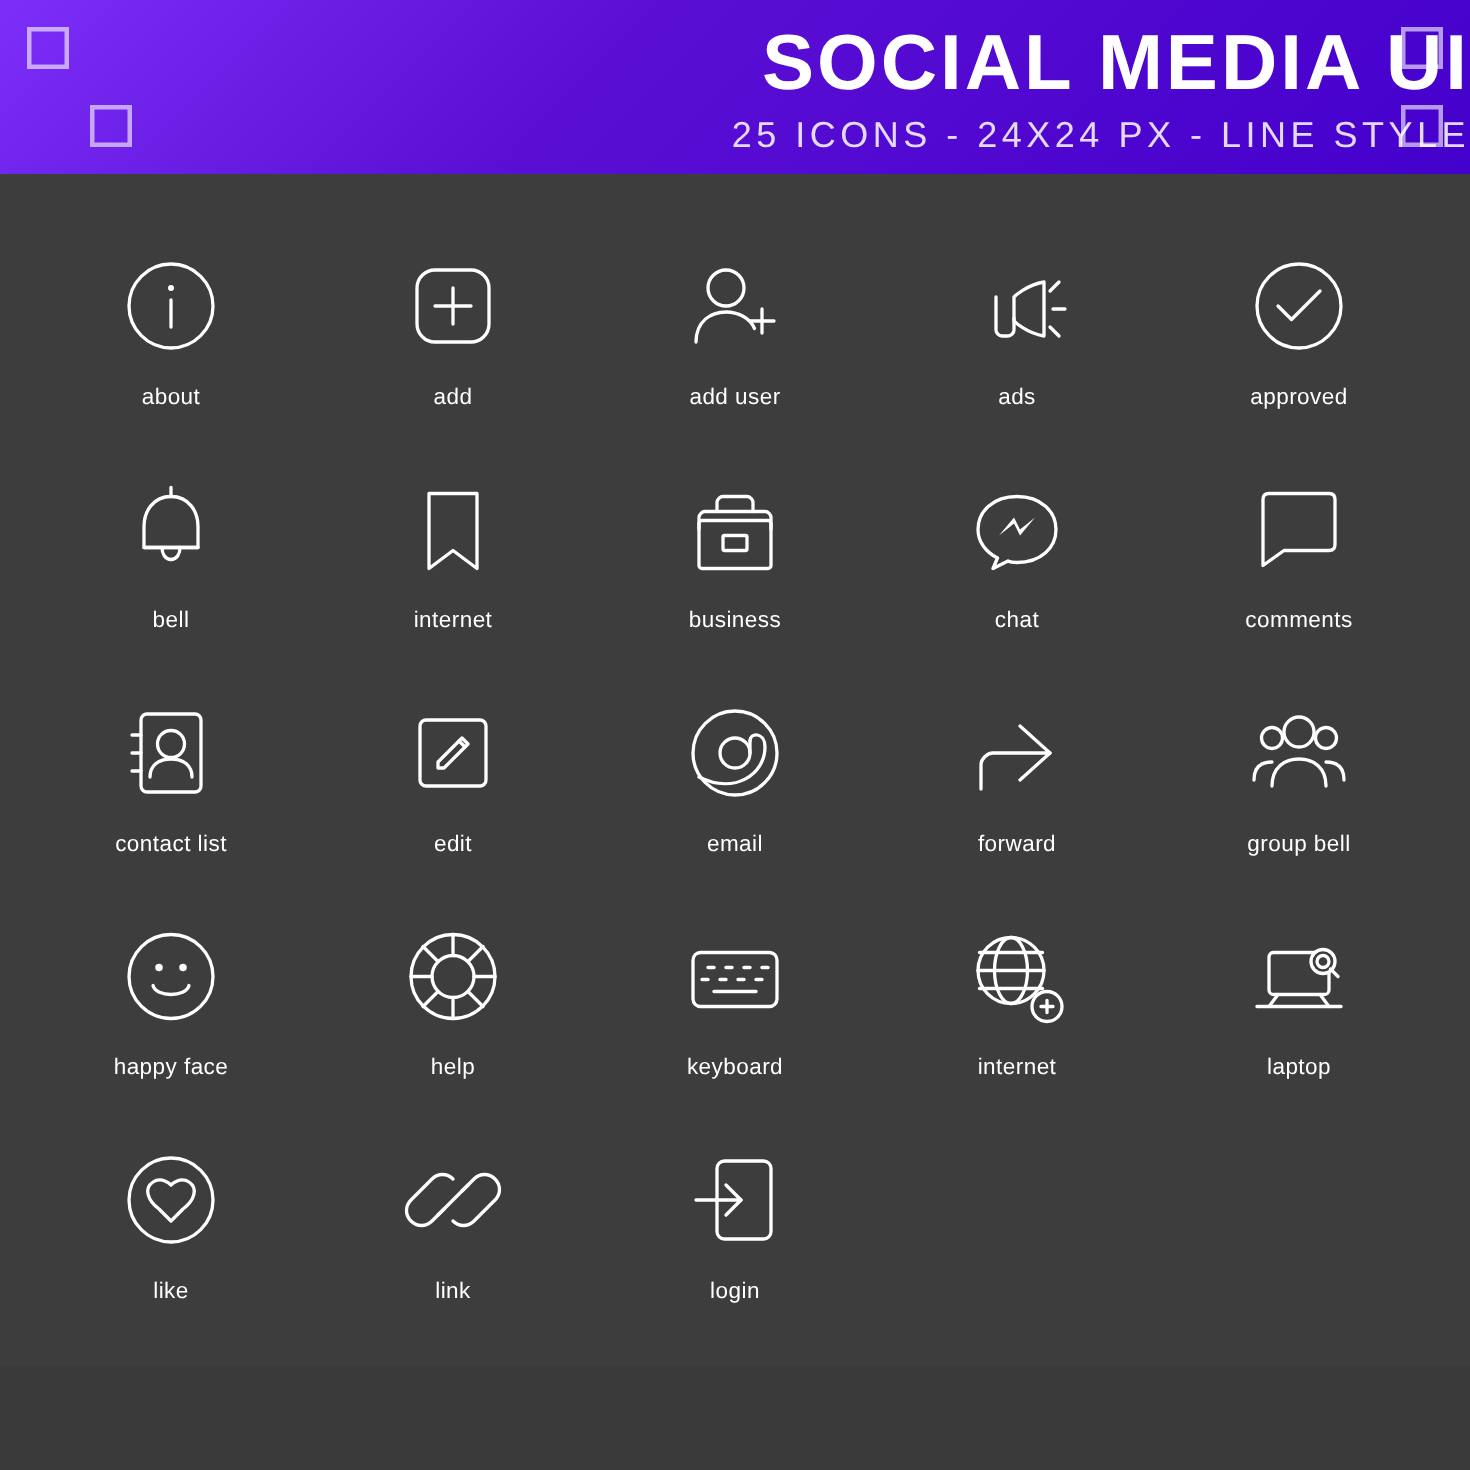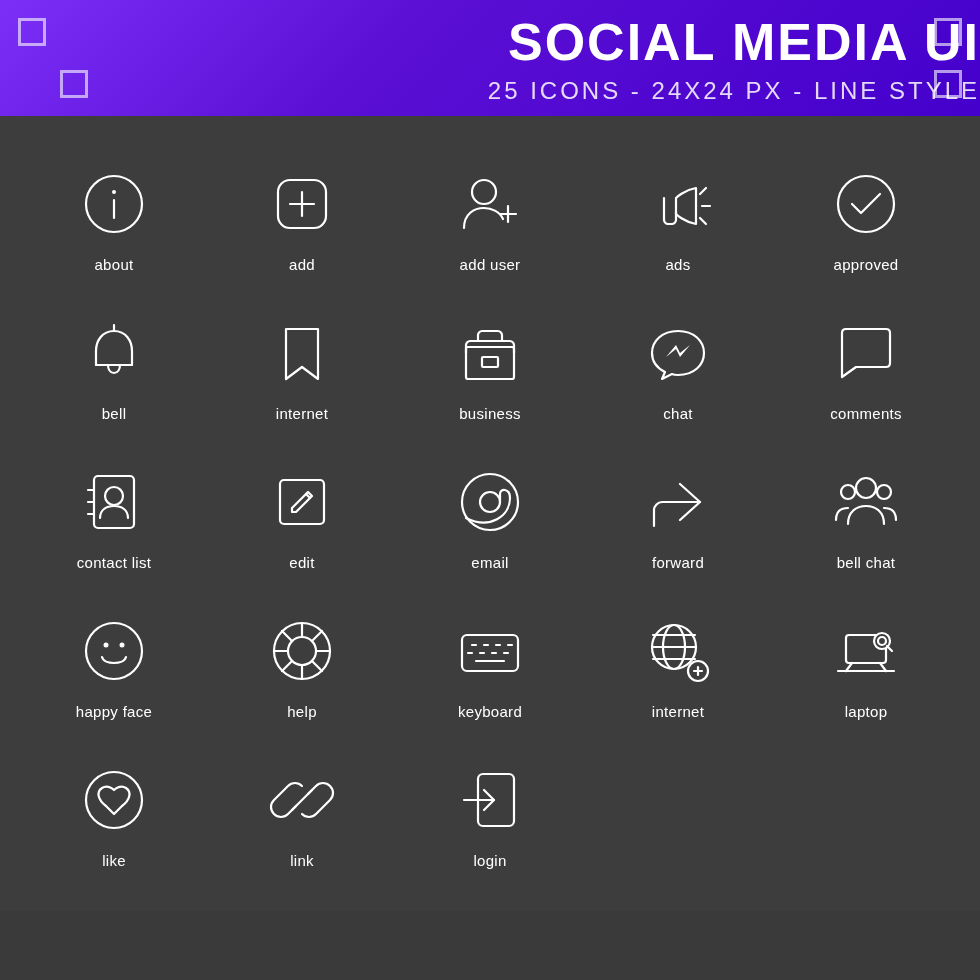--- a/index.html
+++ b/index.html
@@ -267,21 +267,21 @@
     <div class="icon-svg">
       <svg viewBox="0 0 68 68">
         <circle cx="34" cy="20" r="10"></circle>
         <path d="M16 56 C16 44 24 38 34 38 C44 38 52 44 52 56"></path>
         <circle cx="16" cy="24" r="7"></circle>
         <path d="M4 52 C4 44 8 40 16 40"></path>
         <circle cx="52" cy="24" r="7"></circle>
         <path d="M64 52 C64 44 60 40 52 40"></path>
       </svg>
     </div>
-    <span class="icon-label">bell chat</span>
+    <span class="icon-label">group bell</span>
   </div>
 
   <div class="icon-item">
     <div class="icon-svg">
       <svg viewBox="0 0 68 68">
         <circle cx="34" cy="34" r="28"></circle>
         <circle cx="26" cy="28" r="2.5" fill="white" stroke="none"></circle>
         <circle cx="42" cy="28" r="2.5" fill="white" stroke="none"></circle>
         <path d="M22 40 C24 48 44 48 46 40"></path>
       </svg>

